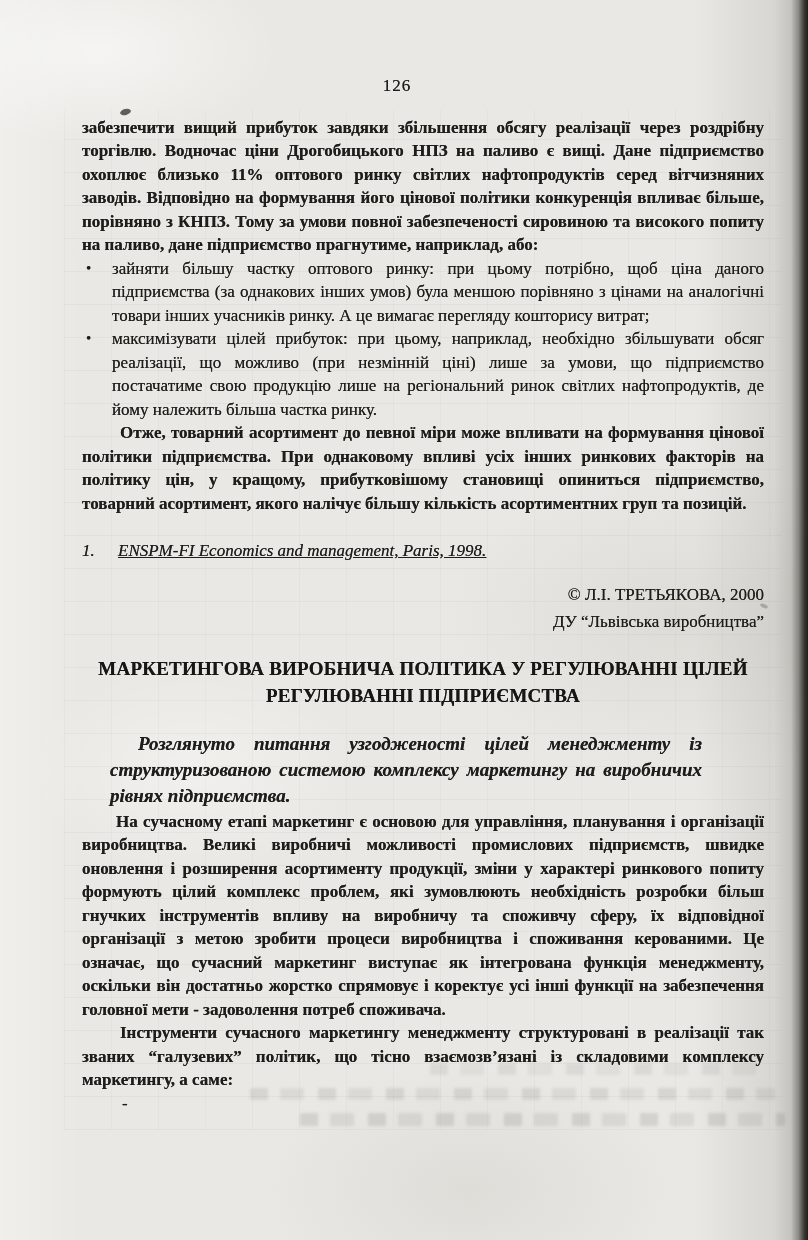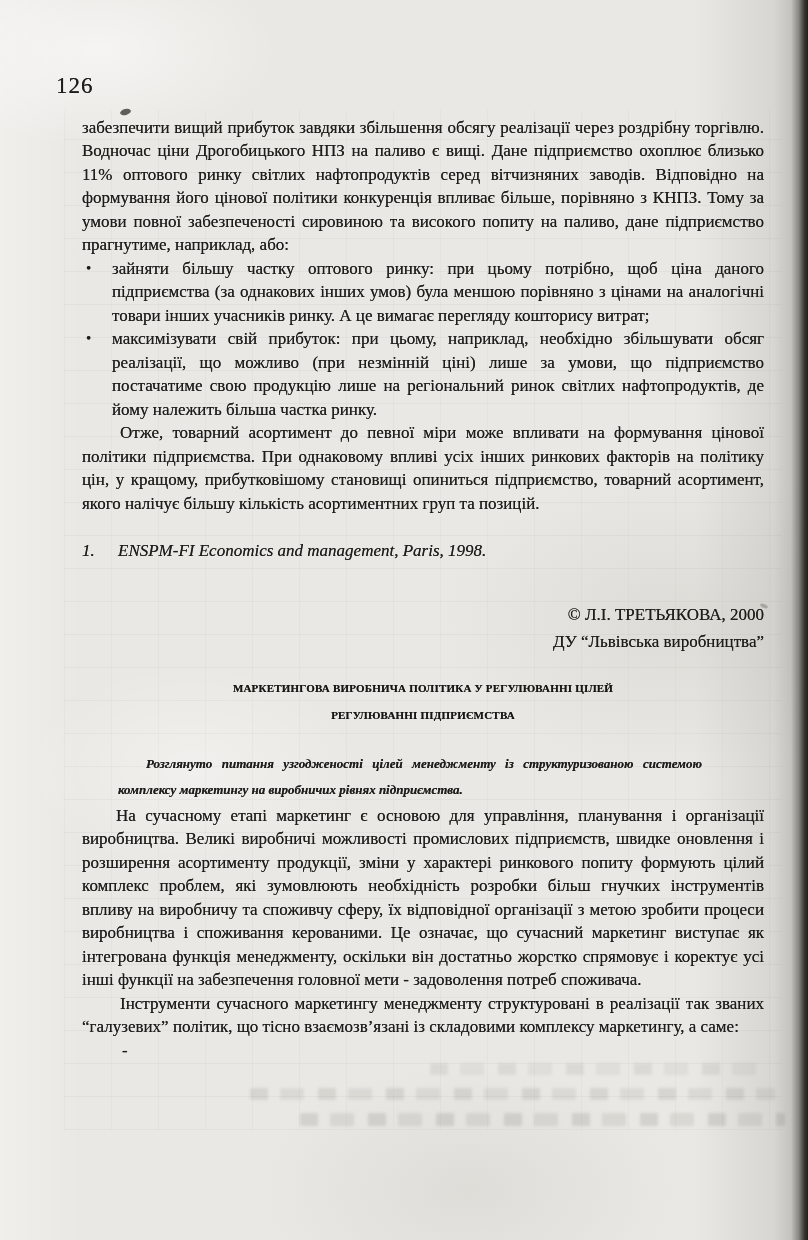--- a/index.html
+++ b/index.html
@@ -52,42 +52,42 @@
     position:absolute;top:0;right:0;width:17px;height:100%;pointer-events:none;
     background:linear-gradient(to right, rgba(70,68,64,0), rgba(96,94,89,.55) 45%, #37352f 80%, #201f1c);
   }
 
   .content{
     position:absolute;left:82px;top:0;width:682px;z-index:2;
     font-size:17px;line-height:23.5px;
     text-shadow:0 0 .4px rgba(25,25,22,.8);
   }
   .page-number{
-    margin-top:74px;position:relative;left:-26px;
-    font-size:23px;letter-spacing:1px;
+    margin-top:74px;text-align:center;position:relative;left:-26px;
+    font-size:17px;letter-spacing:1px;
   }
-  .para{margin:0;text-align:justify;}
+  .para{margin:0;text-align:justify;font-weight:bold;}
   .para-first{margin-top:18px;}
   .indented{text-indent:38px;}
   .bullet-item{display:flex;margin:0;}
   .bullet-marker{width:30px;flex:0 0 30px;padding-left:4px;box-sizing:border-box;font-size:15px;}
   .bullet-text{flex:1;text-align:justify;margin:0;}
   .para-2{margin-top:0;}
   .reference{margin-top:24px;display:flex;font-style:italic;}
   .ref-marker{width:36px;flex:0 0 36px;}
-  .ref-text{flex:1;}
-  .copyright{margin-top:38px;text-align:right;line-height:27px;}
+  .ref-text{flex:1;text-decoration:underline;}
+  .copyright{margin-top:18px;text-align:right;line-height:27px;}
   .title{
-    margin:20px 0 0 0;text-align:center;font-size:11px;font-weight:bold;
+    margin:20px 0 0 0;text-align:center;font-size:19px;font-weight:bold;
     line-height:27px;color:#161614;letter-spacing:.2px;
   }
   .abstract{
-    margin:22px 62px 0 36px;text-indent:28px;
+    margin:22px 62px 0 28px;text-indent:28px;
     font-weight:bold;font-style:italic;text-align:justify;
-    font-size:13px;line-height:26px;
+    font-size:19px;line-height:26px;
   }
   .body-1{margin-top:1px;text-indent:34px;}
   .dash-item{display:flex;margin:0 0 0 40px;}
   .dash-marker{width:28px;flex:0 0 28px;}
 </style>
 </head>
 <body>
 
 <div class="page">
   <div class="texture"></div>
@@ -103,21 +103,21 @@
     <div class="page-number">126</div>
 
     <p class="para para-first">забезпечити вищий прибуток завдяки збільшення обсягу реалізації через роздрібну торгівлю. Водночас ціни Дрогобицького НПЗ на паливо є вищі. Дане підприємство охоплює близько 11% оптового ринку світлих нафтопродуктів серед вітчизняних заводів. Відповідно на формування його цінової політики конкуренція впливає більше, порівняно з КНПЗ. Тому за умови повної забезпеченості сировиною та високого попиту на паливо, дане підприємство прагнутиме, наприклад, або:</p>
 
     <div class="bullet-item">
       <span class="bullet-marker">•</span>
       <p class="bullet-text">зайняти більшу частку оптового ринку: при цьому потрібно, щоб ціна даного підприємства (за однакових інших умов) була меншою порівняно з цінами на аналогічні товари інших учасників ринку. А це вимагає перегляду кошторису витрат;</p>
     </div>
     <div class="bullet-item">
       <span class="bullet-marker">•</span>
-      <p class="bullet-text">максимізувати свій прибуток: при цьому, наприклад, необхідно збільшувати обсяг реалізації, що можливо (при незмінній ціні) лише за умови, що підприємство постачатиме свою продукцію лише на регіональний ринок світлих нафтопродуктів, де йому належить більша частка ринку.</p>
+      <p class="bullet-text">максимізувати цілей прибуток: при цьому, наприклад, необхідно збільшувати обсяг реалізації, що можливо (при незмінній ціні) лише за умови, що підприємство постачатиме свою продукцію лише на регіональний ринок світлих нафтопродуктів, де йому належить більша частка ринку.</p>
     </div>
 
     <p class="para para-2 indented">Отже, товарний асортимент до певної міри може впливати на формування цінової політики підприємства. При однаковому впливі усіх інших ринкових факторів на політику цін, у кращому, прибутковішому становищі опиниться підприємство, товарний асортимент, якого налічує більшу кількість асортиментних груп та позицій.</p>
 
     <div class="reference">
       <span class="ref-marker">1.</span>
       <span class="ref-text">ENSPM-FI Economics and management, Paris, 1998.</span>
     </div>
 
     <div class="copyright">

